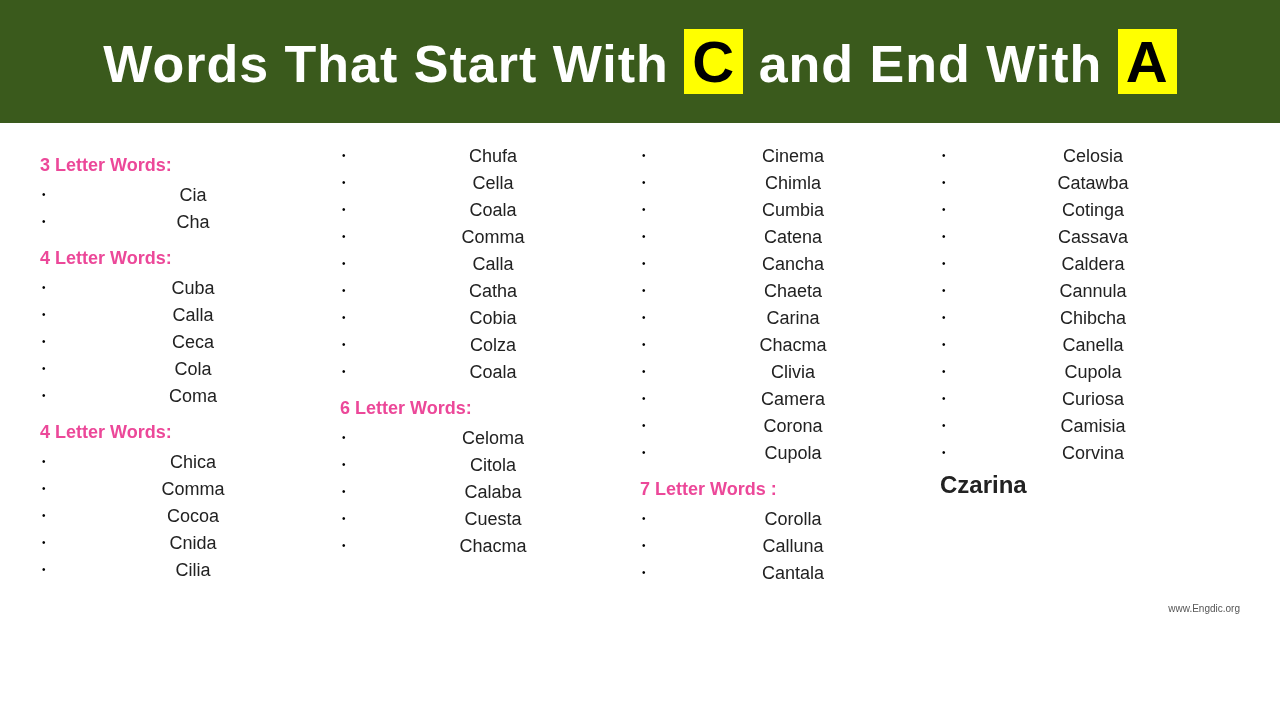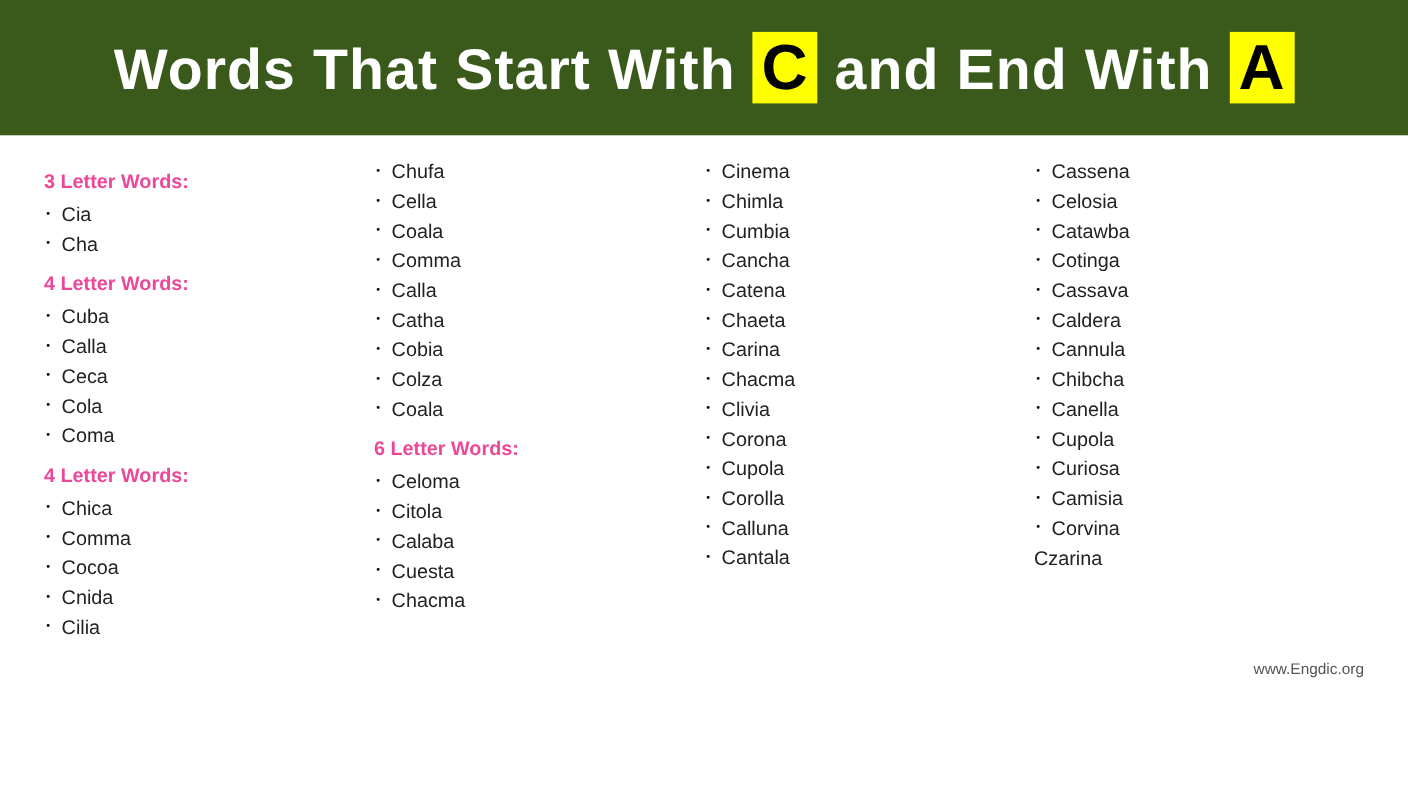--- a/index.html
+++ b/index.html
@@ -56,20 +56,21 @@
       font-weight: bold;
       color: #ec4899;
       margin-bottom: 6px;
       margin-top: 12px;
     }
 
     .word-list {
       list-style: none;
       padding: 0;
       margin: 0;
+      text-align: center;
     }
 
     .word-list li {
       font-size: 18px;
       color: #222;
       padding: 3px 0 3px 16px;
       position: relative;
     }
 
     .word-list li::before {
@@ -77,29 +78,29 @@
       position: absolute;
       left: 2px;
       color: #000;
       font-size: 10px;
       top: 7px;
     }
 
     .footer-text {
       text-align: right;
       padding: 6px 40px 8px 0;
-      font-size: 14px;
+      font-size: 10px;
       color: #555;
     }
 
     .standalone-word {
-      font-size: 18px;
+      font-size: 24px;
       color: #222;
       margin-top: 4px;
-      font-weight: normal;
+      font-weight: bold;
     }
   </style>
 </head>
 <body>
 
 <div class="header">
   <h1>
     <span>Words That Start With</span>
     <span> </span>
     <span class="highlight-c">C</span>
@@ -153,38 +154,39 @@
         <li>Calaba</li>
         <li>Cuesta</li>
         <li>Chacma</li>
       </ul>
     </div>
     <div class="column">
       <ul class="word-list">
         <li>Cinema</li>
         <li>Chimla</li>
         <li>Cumbia</li>
+        <li>Catena</li>
         <li>Cancha</li>
-        <li>Catena</li>
         <li>Chaeta</li>
         <li>Carina</li>
         <li>Chacma</li>
         <li>Clivia</li>
+        <li>Camera</li>
         <li>Corona</li>
         <li>Cupola</li>
       </ul>
+      <div class="section-title">7 Letter Words :</div>
       <ul class="word-list">
         <li>Corolla</li>
         <li>Calluna</li>
         <li>Cantala</li>
       </ul>
     </div>
     <div class="column">
       <ul class="word-list">
-        <li>Cassena</li>
         <li>Celosia</li>
         <li>Catawba</li>
         <li>Cotinga</li>
         <li>Cassava</li>
         <li>Caldera</li>
         <li>Cannula</li>
         <li>Chibcha</li>
         <li>Canella</li>
         <li>Cupola</li>
         <li>Curiosa</li>

